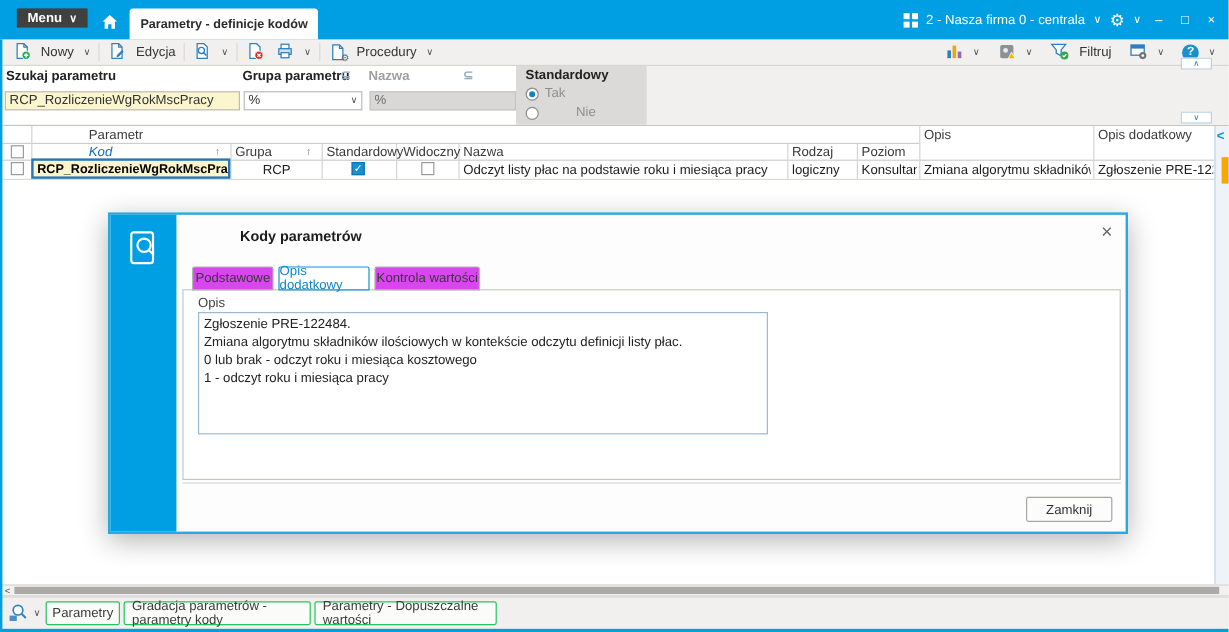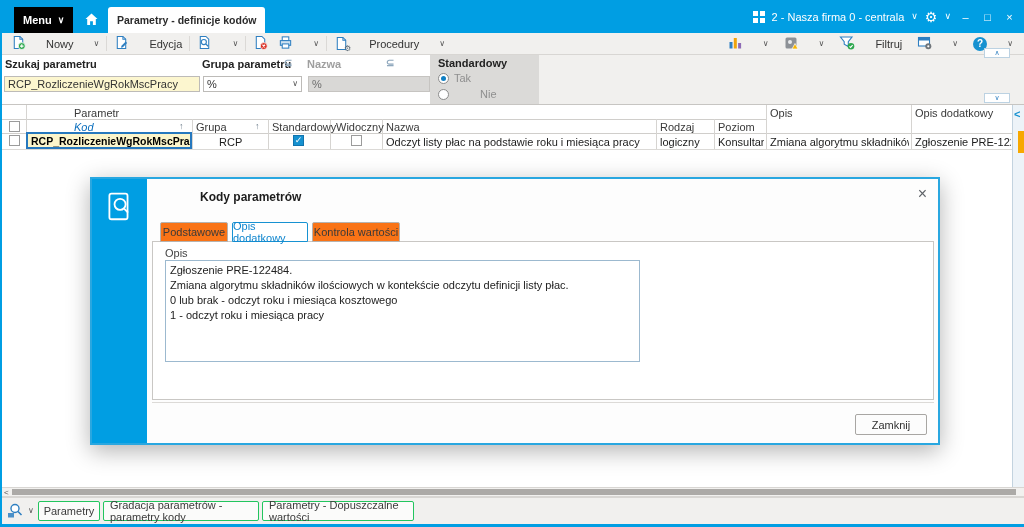--- a/index.html
+++ b/index.html
@@ -3,34 +3,34 @@
 <meta charset="utf-8">
 <style>
   html,body{margin:0;padding:0;background:#e8e8e8;}
   #app{position:relative;width:1024px;height:527px;background:#fff;overflow:hidden;
        font-family:"Liberation Sans",sans-serif;font-size:11px;color:#333;}
   .chev{font-size:8px;color:#555;line-height:1;}
   .chev-w{font-size:9px;color:#fff;line-height:1;}
 
   
   .titlebar{position:absolute;left:0;top:0;width:1024px;height:33px;background:#009ee3;}
-  .menu-btn{position:absolute;left:14px;top:7px;height:26px;padding:0 9px;background:#000000;
+  .menu-btn{position:absolute;left:14px;top:7px;height:16px;padding:0 9px;background:#404040;
             color:#fff;font-weight:bold;display:flex;align-items:center;gap:6px;cursor:default;}
   .home-btn{position:absolute;left:76px;top:7px;width:30px;height:26px;display:flex;align-items:center;justify-content:center;}
   .main-tab{position:absolute;left:108px;top:7px;height:26px;padding:0 9px;background:#fff;border-radius:3px 3px 0 0;
             display:flex;align-items:center;color:#2b2b2b;font-weight:bold;font-size:10.5px;}
   .tb-right{position:absolute;right:7px;top:0;height:33px;display:flex;align-items:center;gap:7px;color:#fff;}
   .apps{display:grid;grid-template-columns:5px 5px;grid-gap:2px;}
   .apps i{display:block;width:5px;height:5px;background:#fff;}
   .win-btn{width:15px;text-align:center;font-size:11px;color:#fff;}
 
   
   .toolbar{position:absolute;left:2px;top:33px;width:1022px;height:22px;background:#f1f0ee;
            border-bottom:1px solid #d8d6d3;display:flex;align-items:center;padding-left:4px;box-sizing:border-box;}
-  .tbtn{display:inline-flex;align-items:center;gap:20px;padding:0 5px;height:14px;color:#333;}
+  .tbtn{display:inline-flex;align-items:center;gap:8px;padding:0 5px;height:14px;color:#333;}
   .tb-sep{width:1px;height:15px;background:#dbd9d6;margin:0 2px;}
   .tb-right2{margin-left:auto;display:flex;align-items:center;gap:5px;padding-right:6px;}
   .icon-stack{position:relative;display:inline-flex;}
   .gear-badge{position:absolute;right:-2px;bottom:-2px;font-size:8px;color:#5d6a74;}
   .help-badge{width:14px;height:14px;border-radius:50%;background:#1691d0;color:#fff;font-weight:bold;
               font-size:10px;display:flex;align-items:center;justify-content:center;}
 
   
   .filterbar{position:absolute;left:2px;top:55px;width:1022px;height:50px;background:#fff;border-bottom:1px solid #c7c5c2;box-sizing:border-box;}
   .flabel{position:absolute;top:3px;font-weight:bold;color:#222;}
@@ -73,21 +73,21 @@
   .frame-left{position:absolute;left:0;top:33px;width:2px;height:494px;background:#009ee3;}
   .frame-bottom{position:absolute;left:0;top:524px;width:1024px;height:3px;background:#009ee3;}
 
   
   .dialog{position:absolute;left:90px;top:177px;width:846px;height:264px;border:2px solid #29a7e0;
           background:#fdfdfd;box-shadow:0 6px 22px rgba(0,0,0,.30);}
   .dlg-side{position:absolute;left:0;top:0;width:55px;height:264px;background:#009ee3;}
   .dlg-title{position:absolute;left:108px;top:11px;font-size:12px;font-weight:bold;color:#1d1d1d;}
   .dlg-close{position:absolute;right:11px;top:6px;font-size:16px;color:#5f6368;}
   .dlg-panel{position:absolute;left:60px;top:62px;width:782px;height:159px;border:1px solid #c9c7c4;background:#fff;box-sizing:border-box;}
-  .dtab{position:absolute;top:43px;height:20px;border:1px solid #b5b3b0;background:#f97316;border-radius:2px 2px 0 0;
+  .dtab{position:absolute;top:43px;height:20px;border:1px solid #b5b3b0;background:#d946ef;border-radius:2px 2px 0 0;
         display:flex;align-items:center;justify-content:center;color:#3a3a3a;box-sizing:border-box;z-index:2;}
   .dtab.active{border-color:#1792d2;color:#1086ce;background:#fff;}
   .dlg-opis-label{position:absolute;left:73px;top:68px;color:#444;z-index:3;}
   .dlg-textarea{position:absolute;left:73px;top:81px;width:475px;height:102px;border:1px solid #9cb9cf;background:#fff;
                 padding:2px 4px;box-sizing:border-box;white-space:pre-line;line-height:15px;color:#222;z-index:3;overflow:hidden;}
   .dlg-sep{position:absolute;left:60px;top:223px;width:782px;height:1px;background:#dcdad7;}
   .dlg-btn{position:absolute;left:763px;top:235px;width:72px;height:21px;border:1px solid #a8a6a3;background:#fcfcfc;
            border-radius:2px;display:flex;align-items:center;justify-content:center;color:#333;box-sizing:border-box;}
 </style>
 </head>

